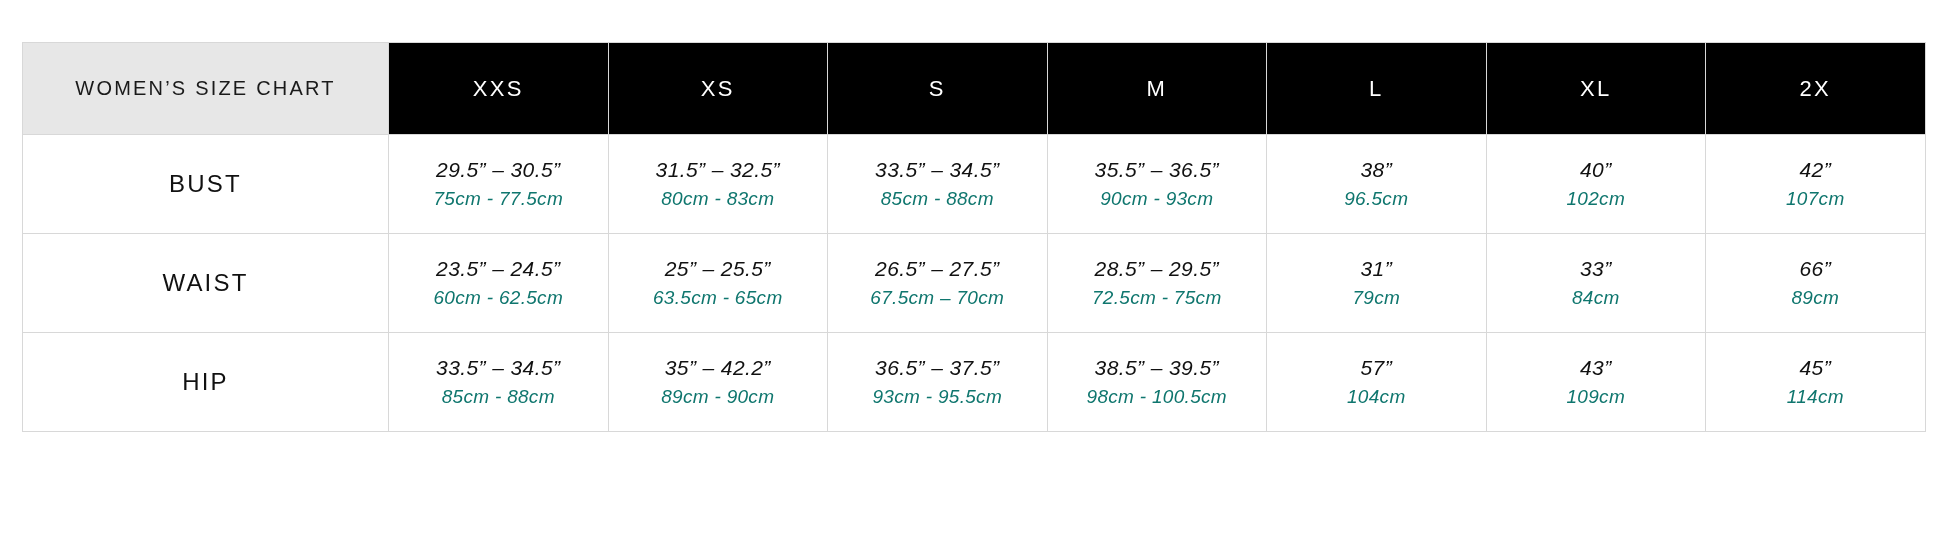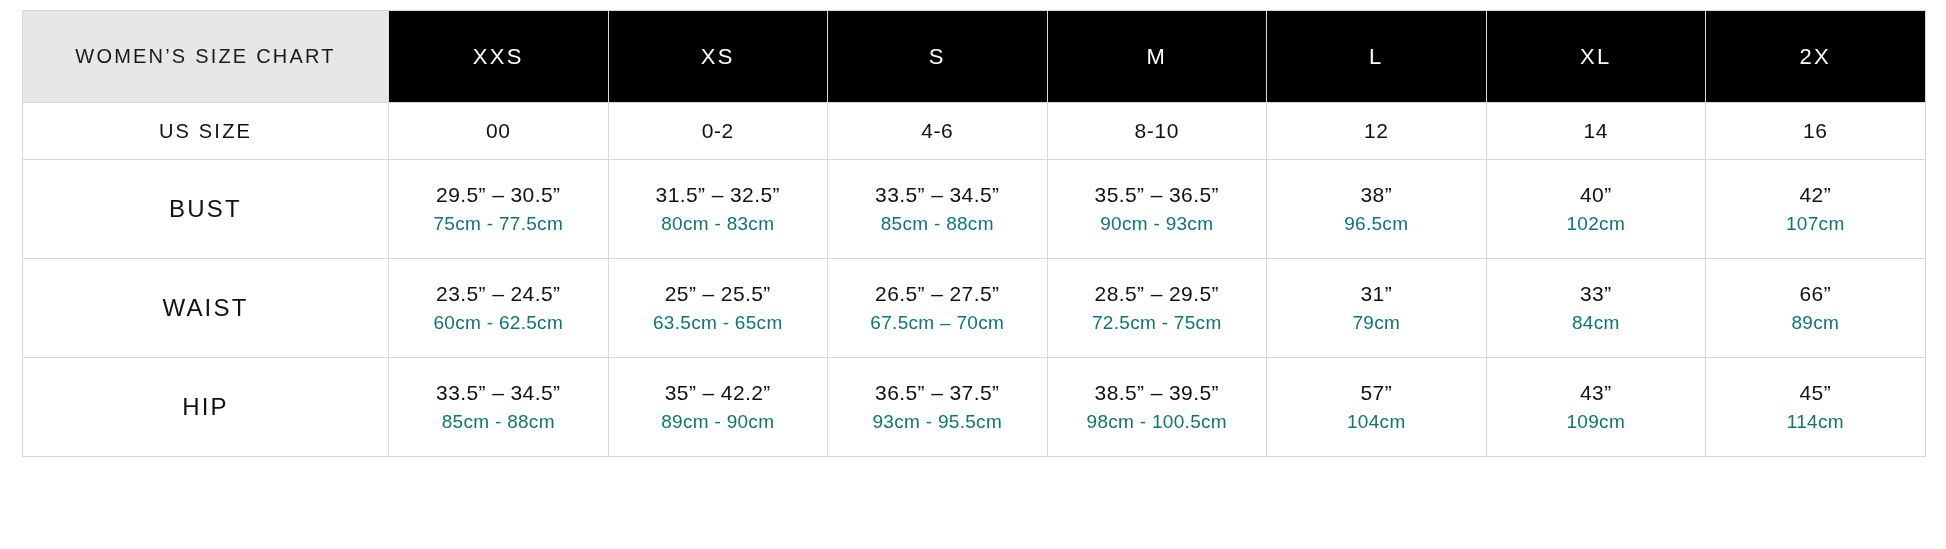--- a/index.html
+++ b/index.html
@@ -11,20 +11,21 @@
     width: 1946px;
     height: 549px;
     font-family: "Liberation Sans", sans-serif;
     color: #111111;
     -webkit-font-smoothing: antialiased;
   }
   .chart-wrap {
     width: 1726px;
     box-sizing: border-box;
     padding: 10px 22px 0 22px;
+    margin-top: 32px;
   }
   table.size-chart {
     border-collapse: collapse;
     table-layout: fixed;
     width: 1902px;
     border: 1px solid #d8d8d8;
   }
   table.size-chart col.label-col { width: 366px; }
   table.size-chart col.size-col  { width: 219.5px; }
 
@@ -72,20 +73,21 @@
     font-size: 24px;
     letter-spacing: 2.2px;
     font-weight: 400;
   }
   .cell-stack {
     display: flex;
     flex-direction: column;
     align-items: center;
     justify-content: center;
     line-height: 1.35;
+    font-style: italic;
   }
   .inch-line {
     font-size: 21px;
     letter-spacing: 0.4px;
     color: #111111;
   }
   .cm-line {
     font-size: 19px;
     letter-spacing: 0.3px;
     color: #0f766e;
@@ -113,30 +115,20 @@
         <th class="size-head">XXS</th>
         <th class="size-head">XS</th>
         <th class="size-head">S</th>
         <th class="size-head">M</th>
         <th class="size-head">L</th>
         <th class="size-head">XL</th>
         <th class="size-head">2X</th>
       </tr>
     </thead>
     <tbody>
-      <tr class="us-row">
-        <td class="row-label">US SIZE</td>
-        <td class="value-cell">00</td>
-        <td class="value-cell">0-2</td>
-        <td class="value-cell">4-6</td>
-        <td class="value-cell">8-10</td>
-        <td class="value-cell">12</td>
-        <td class="value-cell">14</td>
-        <td class="value-cell">16</td>
-      </tr>
 
       <tr class="meas-row">
         <td class="row-label">BUST</td>
         <td>
           <div class="cell-stack">
             <span class="inch-line">29.5” – 30.5”</span>
             <span class="cm-line">75cm - 77.5cm</span>
           </div>
         </td>
         <td>

